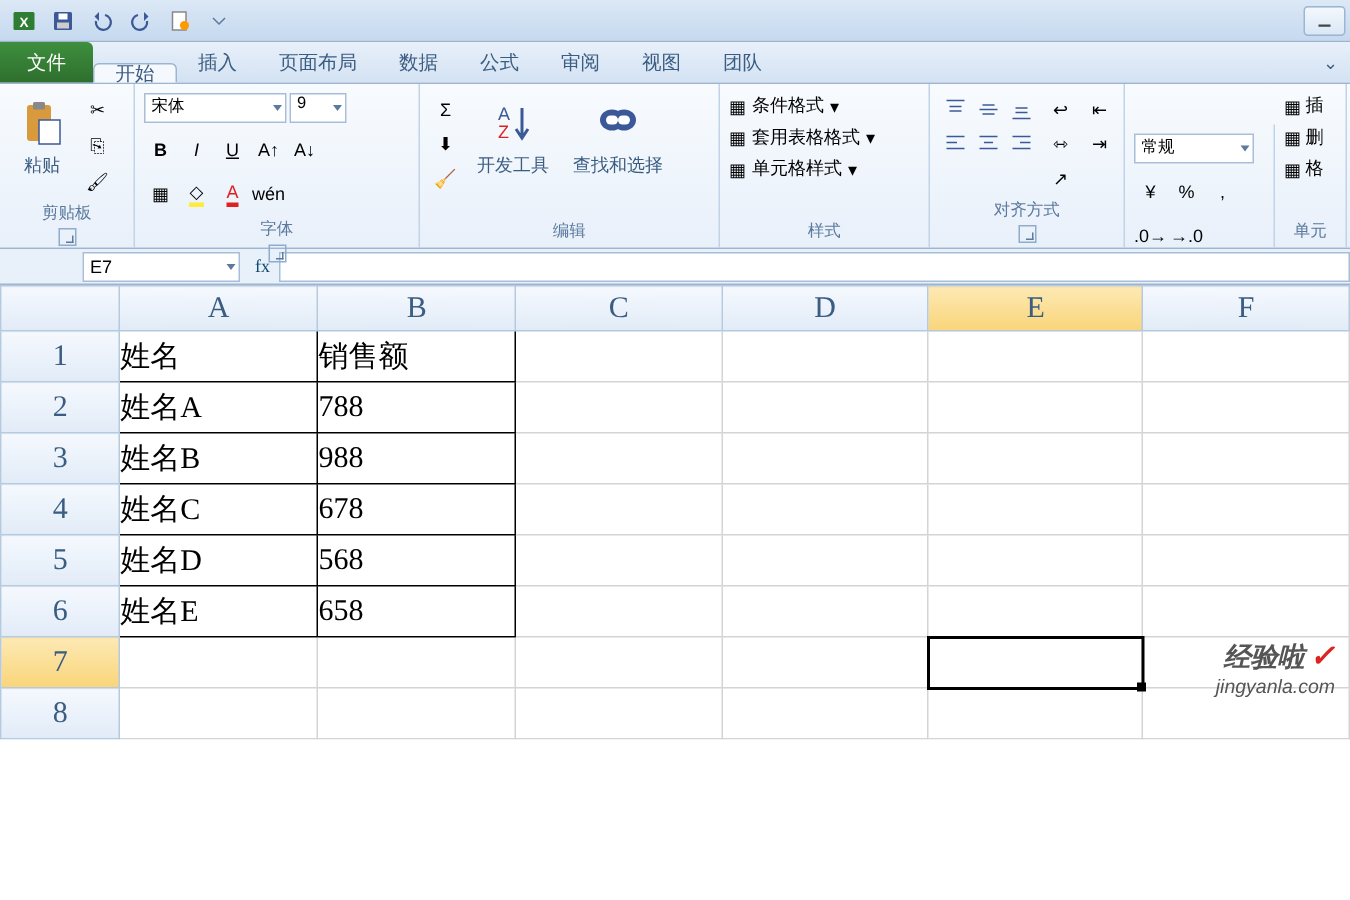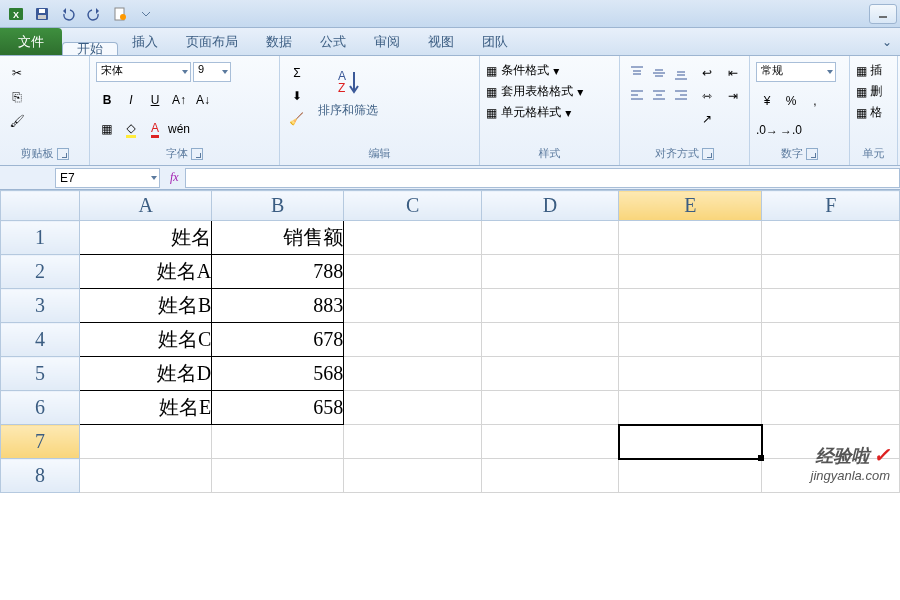--- a/index.html
+++ b/index.html
@@ -12,46 +12,46 @@
 .win-controls { margin-left: auto; display: flex; padding-right: 2px; }
 .win-btn { width: 28px; height: 20px; background: linear-gradient(#f4f8fc,#d9e7f6); border: 1px solid #9db5d1; display: flex; align-items: center; justify-content: center; border-radius: 3px; margin: 1px;}
 .menubar { height: 28px; background: linear-gradient(#e8f0fa,#d3e2f3); display: flex; align-items: stretch; border-bottom: 1px solid #9db5d1; }
 .file-tab { background: linear-gradient(#3e8f3e,#2e6f2e); color: #fff; padding: 0 18px; display: flex; align-items: center; font-size: 13px; border-top-right-radius: 4px; }
 .tab { padding: 0 14px; display: flex; align-items: center; color: #3b5d82; font-size: 13px; cursor: pointer; }
 .tab.active { background: #f5f9fe; border: 1px solid #9db5d1; border-bottom: none; border-radius: 4px 4px 0 0; margin-top: 14px; }
 .help-icon { margin-left: auto; padding: 0 8px; color: #3b5d82; display: flex; align-items: center; }
 .ribbon { height: 110px; background: linear-gradient(#f8fbfe,#e8f0fa); border-bottom: 1px solid #9db5d1; display: flex; }
 .ribbon-group { border-right: 1px solid #c0d3e8; display: flex; flex-direction: column; padding: 2px 6px; }
 .ribbon-group-body { flex: 1; display: flex; align-items: flex-start; gap: 4px; padding-top: 4px;}
-.ribbon-group-label { text-align: center; color: #5b7a9e; font-size: 11px; padding: 2px 0; display: flex; justify-content: center; align-items: center; gap: 3px;}
+.ribbon-group-label { text-align: center; color: #5b7a9e; font-size: 11px; padding: 2px 0; display: flex; justify-content: center; align-items: center; gap: 3px; flex-direction: column;}
 .dialog-launcher { width: 12px; height: 12px; border: 1px solid #8faccb; position: relative; }
 .dialog-launcher::after { content: ""; position: absolute; right: 1px; bottom: 1px; width: 4px; height: 4px; border-right: 1px solid #5b7a9e; border-bottom: 1px solid #5b7a9e; }
 .big-btn { display: flex; flex-direction: column; align-items: center; justify-content: center; padding: 4px 6px; color: #3b5d82; gap: 4px; }
 .big-btn svg { width: 32px; height: 32px; }
 .small-row { display: flex; flex-direction: column; gap: 2px; }
 .sm-btn { width: 22px; height: 22px; display: flex; align-items: center; justify-content: center; border: 1px solid transparent; }
 .font-row { display: flex; align-items: center; gap: 2px; margin-bottom: 3px;}
 .font-input { height: 20px; border: 1px solid #a8bed8; background: #fff; padding: 0 15px 0 4px; font-size: 11px; position: relative; }
 .dd-arrow { position: absolute; right: 2px; top: 50%; transform: translateY(-50%); width:0;height:0;border-left:3px solid transparent;border-right:3px solid transparent;border-top:4px solid #5b7a9e;}
 .formula-bar { height: 24px; background: #e8f0fa; border-bottom: 1px solid #9db5d1; display: flex; align-items: center; }
 .name-box { width: 105px; height: 20px; background: #fff; border: 1px solid #a8bed8; margin: 0 4px 0 55px; padding: 0 4px; display: flex; align-items: center; position: relative; font-family: Arial; }
-.fx-label { padding: 0 6px; font-style: italic; color: #a21caf; font-family: serif; text-align: center; }
+.fx-label { padding: 0 6px; color: #0c4a6e; font-family: serif; text-align: center; }
 .formula-input { flex: 1; height: 20px; background: #fff; border: 1px solid #a8bed8; padding: 0 4px; }
 .sheet-area { position: relative; background: #fff; }
 .grid-table { border-collapse: collapse; width: 100%; }
 .col-header th { background: linear-gradient(#f5f9fe,#e1ebf7); border: 1px solid #b5c9df; height: 30px; color: #3b5d82; font-weight: normal; font-size: 20px; font-family: "Times New Roman", serif; text-align: center;}
 .col-header th.active { background: linear-gradient(#fde9b3,#f9d57a); }
 .row-header { background: linear-gradient(#f5f9fe,#e1ebf7); border: 1px solid #b5c9df; width: 72px; color: #3b5d82; text-align: center; font-size: 20px; font-family: "Times New Roman", serif;}
 .row-header.active { background: linear-gradient(#fde9b3,#f9d57a); }
 .corner { background: linear-gradient(#f5f9fe,#e1ebf7); border: 1px solid #b5c9df; width: 72px; height: 30px;}
-td.cell { border: 1px solid #d4d4d4; height: 34px; text-align: right; font-size: 20px; font-family: SimSun, serif; }
+td.cell { border: 1px solid #d4d4d4; height: 34px; text-align: left; font-size: 20px; font-family: SimSun, serif; }
 td.data-cell { border: 1px solid #000; }
 td.active-cell { outline: 2px solid #000; outline-offset: -1px; position: relative;}
 td.active-cell::after { content: ""; position: absolute; right: -3px; bottom: -3px; width: 6px; height: 6px; background: #000; }
-.watermark { position: absolute; right: 10px; bottom: 10px; color: #555; font-style: italic; font-size: 13px; text-align: right;}
+.watermark { position: absolute; right: 10px; bottom: 28px; color: #555; font-style: italic; font-size: 13px; text-align: right;}
 .watermark .big { font-weight: bold; font-size: 18px; font-style: italic;}
 .watermark .check { color: #d22; font-size: 20px; font-weight: bold;}
 .col-stack { display: flex; flex-direction: column; gap: 1px; }
 .align-grid { display: grid; grid-template-columns: repeat(3, 22px); grid-template-rows: repeat(2, 22px); gap: 0px; }
 .align-btn { display:flex; align-items:center; justify-content:center; }
 .align-btn svg { width:16px; height:16px; }
 </style>
 </head>
 <body>
 
@@ -113,20 +113,28 @@
   <div class="tab">审阅</div>
   <div class="tab">视图</div>
   <div class="tab">团队</div>
   <div class="help-icon">⌄</div>
 </div>
 
 <div class="ribbon">
 
   <div class="ribbon-group" style="width:90px;">
     <div class="ribbon-group-body">
+      <div class="big-btn">
+        <svg viewBox="0 0 32 32">
+            <rect x="6" y="4" width="16" height="24" fill="#d99a3e" rx="2"></rect>
+            <rect x="10" y="2" width="8" height="5" fill="#888" rx="1"></rect>
+            <rect x="14" y="14" width="14" height="16" fill="#fff" stroke="#3b5998"></rect>
+          </svg>
+        <span>粘贴</span>
+      </div>
       <div class="small-row">
         <div class="sm-btn">✂</div>
         <div class="sm-btn">⎘</div>
         <div class="sm-btn">🖌</div>
       </div>
     </div>
     <div class="ribbon-group-label">
         <span>剪贴板</span>
         <span class="dialog-launcher"></span>
       </div>
@@ -174,21 +182,30 @@
         <div class="sm-btn">Σ</div>
         <div class="sm-btn">⬇</div>
         <div class="sm-btn">🧹</div>
       </div>
       <div class="big-btn">
         <svg viewBox="0 0 32 32">
             <text x="6" y="14" font-size="12" fill="#3b5998">A</text>
             <text x="6" y="26" font-size="12" fill="#d22">Z</text>
             <path d="M22 6 L22 24 M18 20 L22 26 L26 20" stroke="#3b5998" fill="none" stroke-width="2"></path>
           </svg>
-        <span>排序和筛选</span>
+        <span>开发工具</span>
+      </div>
+      <div class="big-btn">
+        <svg viewBox="0 0 32 32">
+            <ellipse cx="12" cy="14" rx="8" ry="7" fill="#3b5998"></ellipse>
+            <ellipse cx="20" cy="14" rx="8" ry="7" fill="#3b5998"></ellipse>
+            <rect x="8" y="11" width="8" height="6" fill="#fff" rx="3"></rect>
+            <rect x="16" y="11" width="8" height="6" fill="#fff" rx="3"></rect>
+          </svg>
+        <span>查找和选择</span>
       </div>
     </div>
     <div class="ribbon-group-label">
         <span>编辑</span>
       </div>
   </div>
 
   <div class="ribbon-group" style="width:140px;">
     <div class="ribbon-group-body" style="flex-direction:column;align-items:stretch;gap:4px;">
       <div style="display:flex;align-items:center;gap:4px;"><span>▦</span><span>条件格式</span> ▾</div>
@@ -255,21 +272,21 @@
         <div class="sm-btn">⇤</div>
         <div class="sm-btn">⇥</div>
       </div>
     </div>
     <div class="ribbon-group-label">
         <span>对齐方式</span>
         <span class="dialog-launcher"></span>
       </div>
   </div>
 
-  <div class="ribbon-group" style="width:100px;">
+  <div class="ribbon-group" style="width:100px;margin-top:27px;">
     <div class="ribbon-group-body" style="flex-direction:column;align-items:stretch;">
       <div class="font-input" style="width:80px;position:relative;"><span>常规</span><span class="dd-arrow"></span></div>
       <div class="font-row" style="margin-top:4px;">
         <div class="sm-btn">¥</div>
         <div class="sm-btn">%</div>
         <div class="sm-btn">,</div>
       </div>
       <div class="font-row">
         <div class="sm-btn">.0→</div>
         <div class="sm-btn">→.0</div>
@@ -330,21 +347,21 @@
           <td class="cell data-cell">姓名A</td>
           <td class="cell data-cell">788</td>
           <td class="cell"></td>
           <td class="cell"></td>
           <td class="cell"></td>
           <td class="cell"></td>
         </tr>
         <tr>
           <td class="row-header">3</td>
           <td class="cell data-cell">姓名B</td>
-          <td class="cell data-cell">883</td>
+          <td class="cell data-cell">988</td>
           <td class="cell"></td>
           <td class="cell"></td>
           <td class="cell"></td>
           <td class="cell"></td>
         </tr>
         <tr>
           <td class="row-header">4</td>
           <td class="cell data-cell">姓名C</td>
           <td class="cell data-cell">678</td>
           <td class="cell"></td>

